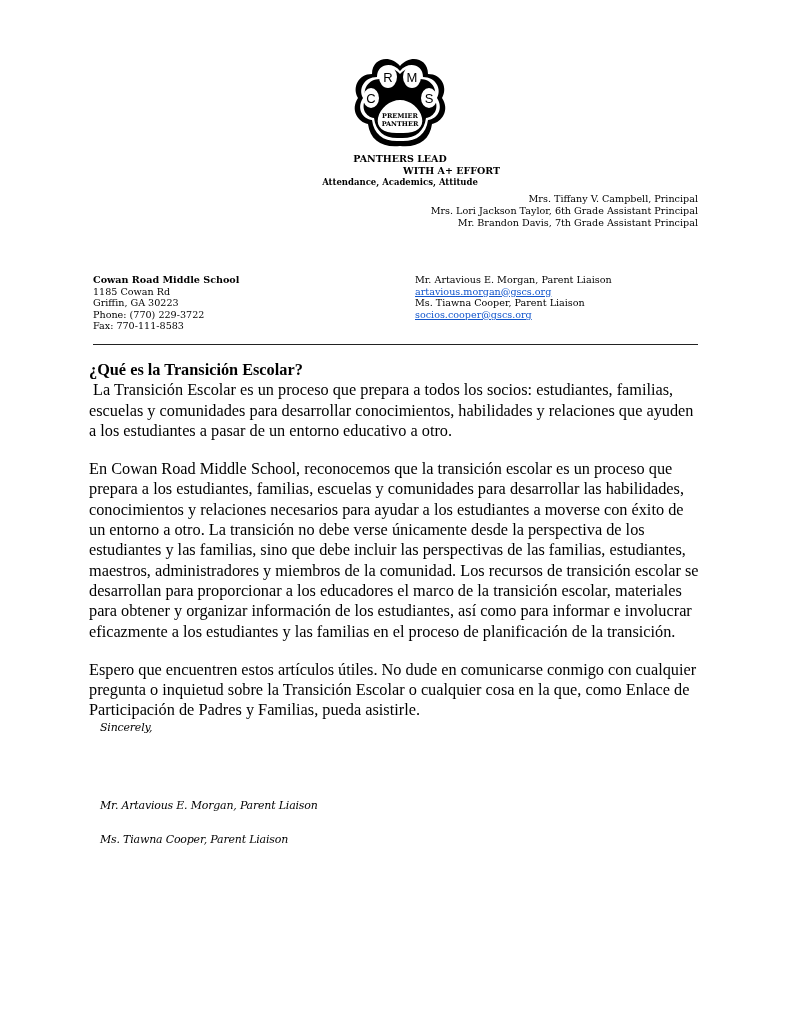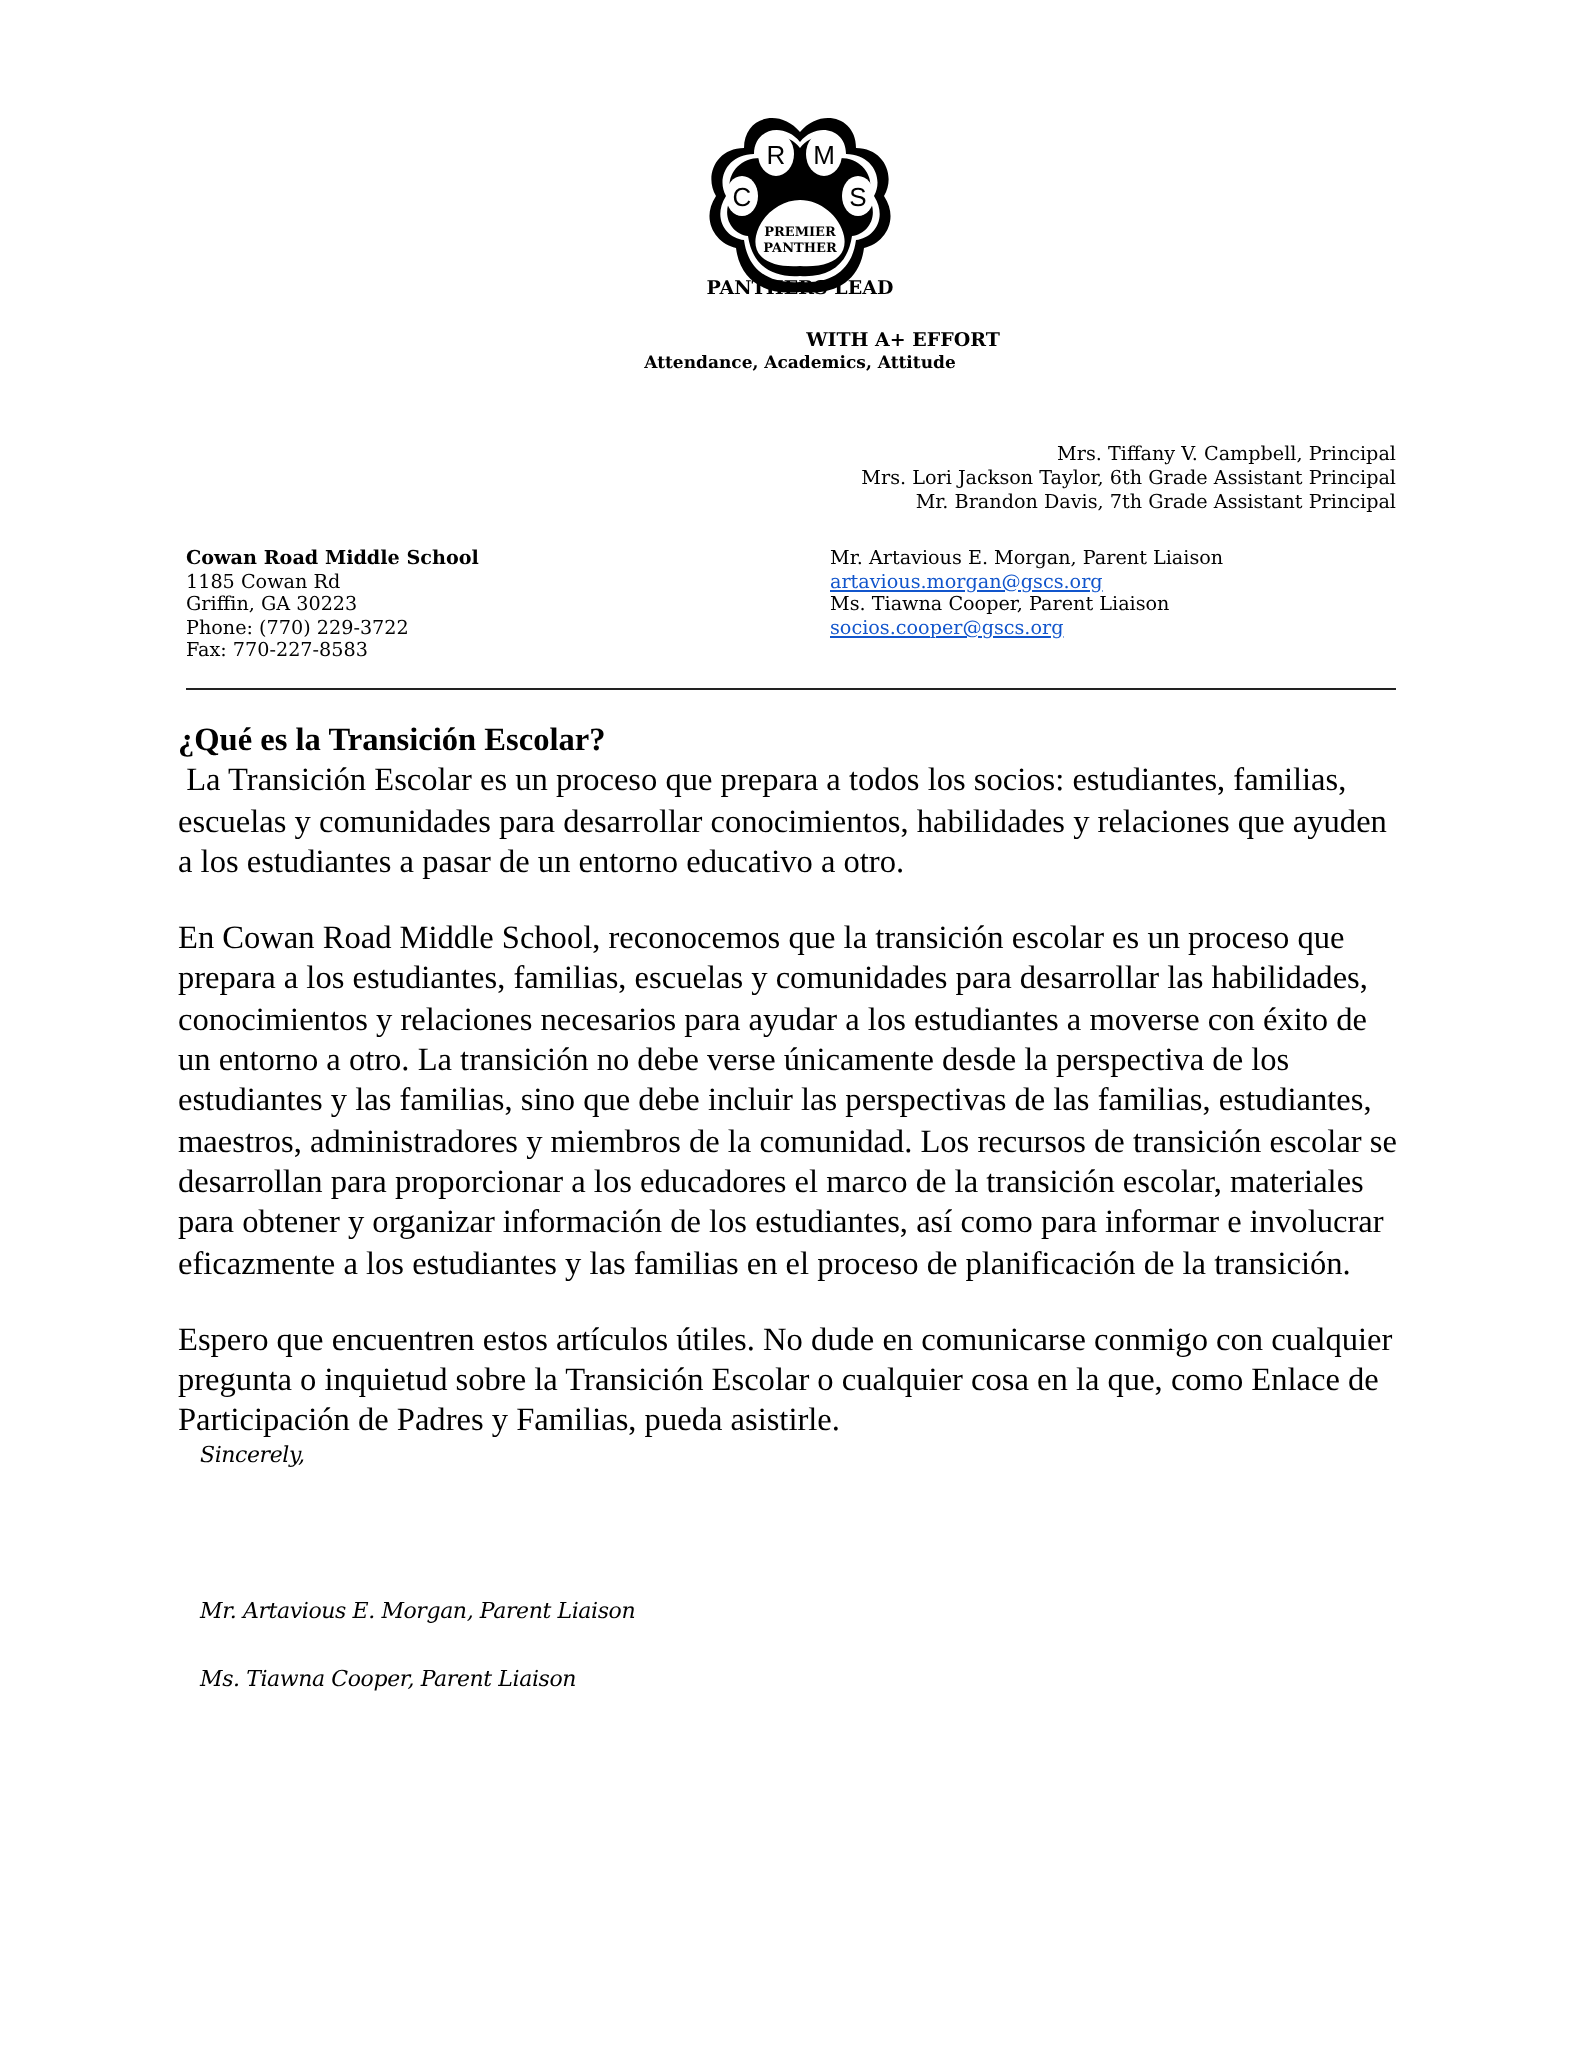--- a/index.html
+++ b/index.html
@@ -1,22 +1,22 @@
 <!DOCTYPE html>
 <html><head>
   <meta charset="utf-8">
   <style>
     html, body { margin: 0; padding: 0; background: #ffffff; }
     body { width: 791px; height: 1024px; position: relative; overflow: hidden; color: #000; font-family: "DejaVu Serif", serif; }
     .logo { position: absolute; left: 350px; top: 52px; width: 100px; height: 100px; }
     .slogan { position: absolute; left: 300px; width: 200px; text-align: center; font-family: "DejaVu Serif", serif; font-weight: bold; }
-    .slogan1 { top: 139px; font-size: 9.5px; }
+    .slogan1 { top: 153px; font-size: 9.5px; }
     .slogan2 { top: 165px; font-size: 9.5px; text-align: right; }
     .slogan3 { top: 177px; font-size: 8.5px; left: 290px; width: 220px; }
-    .admin { position: absolute; right: 93px; top: 193px; text-align: right; font-size: 9.6px; line-height: 12.2px; font-family: "DejaVu Serif", serif; margin-top: 29px; }
+    .admin { position: absolute; right: 93px; top: 193px; text-align: right; font-size: 9.6px; line-height: 12.2px; font-family: "DejaVu Serif", serif; }
     .school { position: absolute; left: 93px; top: 274px; font-size: 9.6px; line-height: 11.6px; }
     .school .name { font-weight: bold; }
     .liaison { position: absolute; left: 415px; top: 274px; font-size: 9.6px; line-height: 11.6px; }
     .liaison a { color: #1155cc; text-decoration: underline; }
     .rule { position: absolute; left: 93px; top: 344px; width: 605px; height: 0; border-top: 1.5px solid #222; }
     .content { position: absolute; left: 89px; top: 360px; width: 610px; font-family: Liberation Serif, serif; font-size: 16.3px; line-height: 20.3px; }
     .heading { font-weight: bold; font-size: 16.3px; }
     .para { margin: 0 0 18px 0; }
     .sig { position: absolute; left: 100px; font-family: "DejaVu Serif", serif; font-style: italic; font-size: 11px; letter-spacing: -0.2px; }
     .sig1 { top: 721px; text-align: center; }
@@ -56,21 +56,21 @@
   <div>Mrs. Tiffany V. Campbell, Principal</div>
   <div>Mrs. Lori Jackson Taylor, 6th Grade Assistant Principal</div>
   <div>Mr. Brandon Davis, 7th Grade Assistant Principal</div>
 </div>
 
 <div class="school">
   <div class="name">Cowan Road Middle School</div>
   <div>1185 Cowan Rd</div>
   <div>Griffin, GA 30223</div>
   <div>Phone: (770) 229-3722</div>
-  <div>Fax: 770-227-8583</div>
+  <div>Fax: 770-111-8583</div>
 </div>
 
 <div class="liaison">
   <div>Mr. Artavious E. Morgan, Parent Liaison</div>
   <div><a>artavious.morgan@gscs.org</a></div>
   <div>Ms. Tiawna Cooper, Parent Liaison</div>
   <div><a>socios.cooper@gscs.org</a></div>
 </div>
 
 <div class="rule"></div>

